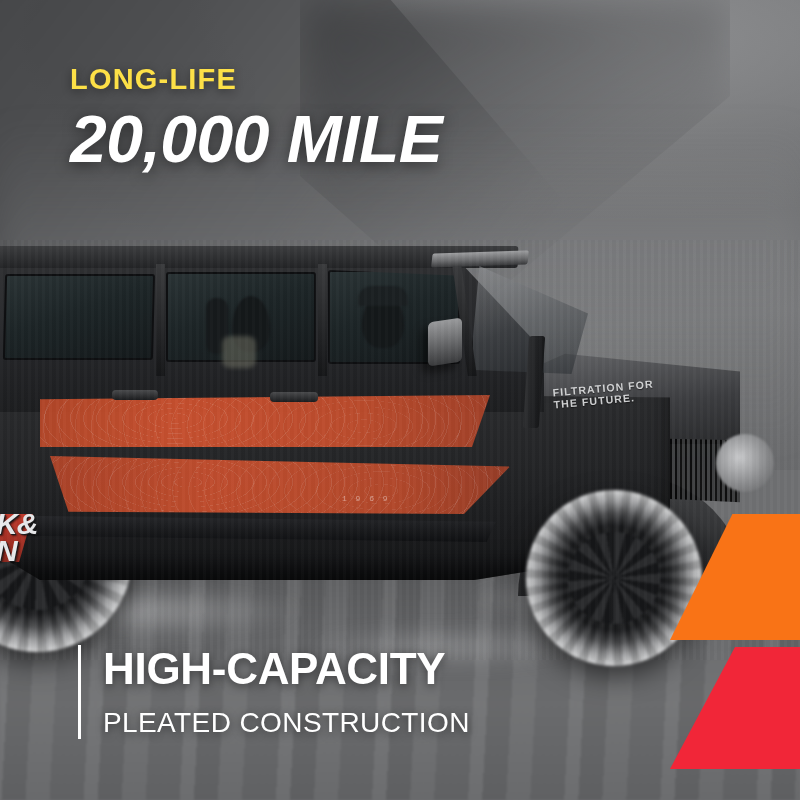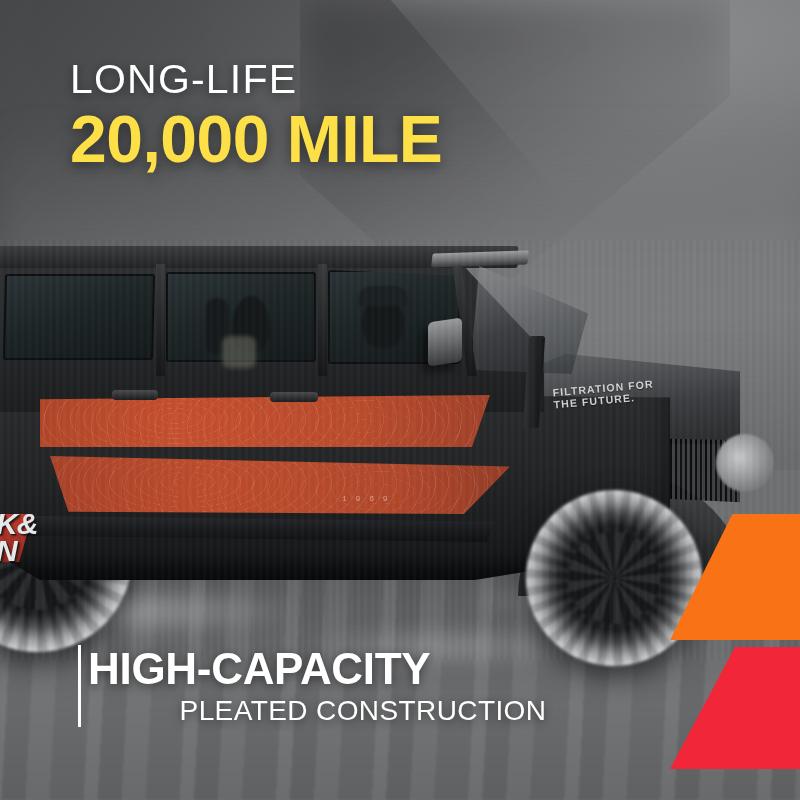--- a/index.html
+++ b/index.html
@@ -274,50 +274,50 @@
   }
   .shape-red {
     top: 647px; height: 122px;
     background: #f12638;
     clip-path: polygon(50% 0%, 100% 0%, 100% 100%, 0% 100%);
   }
 
   
   .headline { position: absolute; left: 70px; top: 56px; width: 620px; }
   .eyebrow {
-    font-size: 41px; line-height: 46px; font-weight: 400;
-    letter-spacing: 1.2px; color: #ffffff;
+    font-size: 29px; line-height: 46px; font-weight: 700;
+    letter-spacing: 1.2px; color: #fde047;
     text-shadow: 0 2px 10px rgba(0,0,0,.45);
   }
   .headline-main {
     font-size: 66px; line-height: 66px; font-weight: 700;
-    letter-spacing: -0.5px; color: #fde047;
+    letter-spacing: -0.5px; color: #ffffff;
     text-shadow: 0 3px 14px rgba(0,0,0,.5);
     margin-top: 4px;
+    font-style: italic;
   }
   .headline-main .ast {
     font-size: 42px; font-weight: 700; vertical-align: super; line-height: 0;
   }
 
   .subblock {
     position: absolute; left: 78px; top: 645px; width: 560px;
-    padding-left: 7px;
+    padding-left: 22px;
     border-left: 3px solid #ffffff;
   }
   .sub-main {
     font-size: 44px; line-height: 48px; font-weight: 700;
     letter-spacing: -0.3px; color: #ffffff;
     text-shadow: 0 2px 10px rgba(0,0,0,.5);
   }
   .sub-second {
     font-size: 28px; line-height: 32px; font-weight: 400;
     letter-spacing: .4px; color: #ffffff;
     text-shadow: 0 2px 8px rgba(0,0,0,.5);
-    margin-top: 2px;
-    text-align: center;
+    margin-top: 14px;
   }
 
   .footnote {
     position: absolute; left: 78px; top: 762px; width: 620px;
     font-size: 14.5px; line-height: 18px; font-weight: 400;
     letter-spacing: .1px; color: #f2f2f2;
     text-shadow: 0 1px 5px rgba(0,0,0,.55);
   }
 </style>
 </head>

